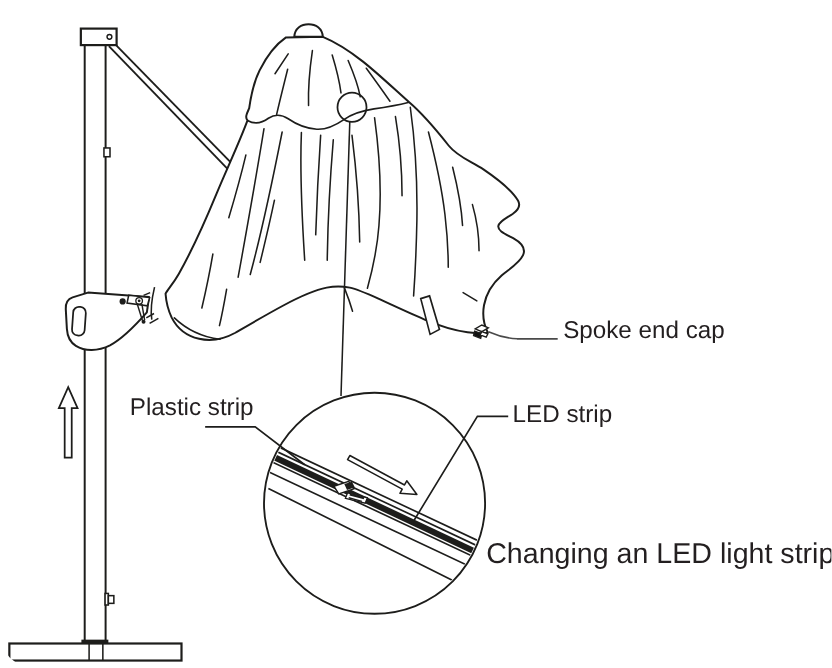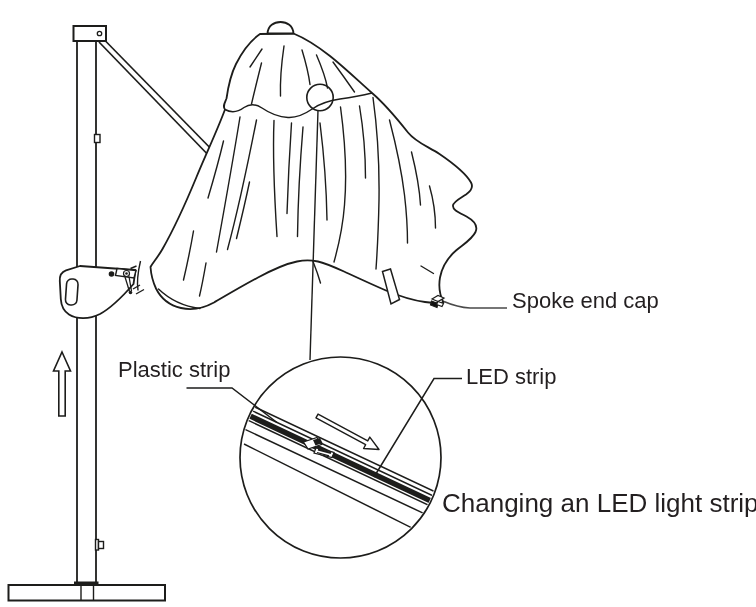--- a/index.html
+++ b/index.html
@@ -1,17 +1,17 @@
 <!DOCTYPE html>
 <html><head>
 <meta charset="utf-8">
 <style>
   html,body{margin:0;padding:0;background:#ffffff;}
   .stage{position:relative;width:756px;height:607px;background:#ffffff;overflow:hidden;
-         font-family:"Liberation Sans", sans-serif;}
+         font-family:"Liberation Sans", sans-serif;border-radius:31px;}
   svg{display:block;}
   text{fill:#231f20;font-family:"Liberation Sans", sans-serif;}
   .lbl{font-size:22px;}
   .cap{font-size:26px;}
 </style>
 </head>
 <body>
 
 <div class="stage">
 <svg width="756" height="607" viewBox="0 0 756 607">

